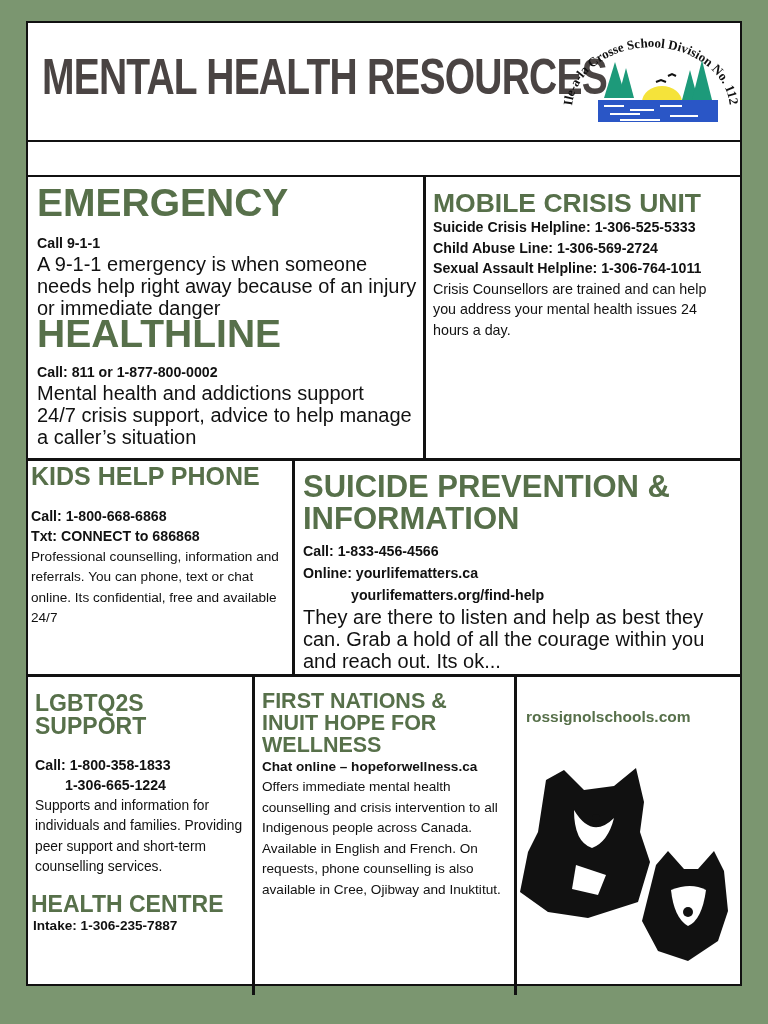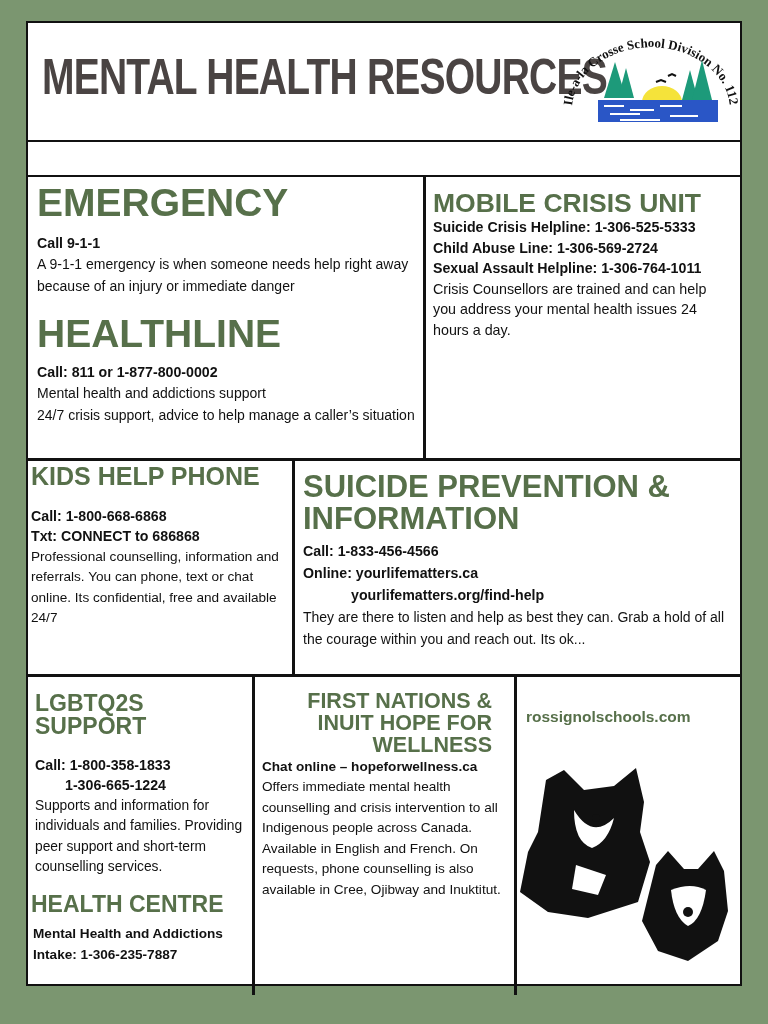--- a/index.html
+++ b/index.html
@@ -4,21 +4,21 @@
 <style>
   html, body { margin:0; padding:0; }
   body { width:768px; height:1024px; background:#7b9670; position:relative; overflow:hidden; font-family:"Liberation Sans", sans-serif; color:#111; }
   .box { position:absolute; background:#fff; border:2.5px solid #111; box-sizing:border-box; }
   .vline { position:absolute; width:3px; background:#111; }
   .hline { position:absolute; height:3px; background:#111; }
   .title { position:absolute; left:42px; top:52px; font-family:"Liberation Sans", sans-serif; font-weight:bold; font-size:50px; color:#4a4443; letter-spacing:-1px; transform:scaleX(0.78); transform-origin:left top; white-space:nowrap; line-height:1; }
   .h { color:#57704a; font-weight:bold; line-height:1.02; margin:0; }
   .cell { position:absolute; box-sizing:border-box; }
   .b { font-weight:bold; font-size:14.2px; line-height:20.5px; }
-  .t { font-size:14px; line-height:22px; }
+  .t { font-size:20px; line-height:22px; }
   .ind { padding-left:48px; }
   .logo { position:absolute; left:560px; top:32px; width:180px; height:100px; }
   .dogs { position:absolute; left:516px; top:740px; width:220px; height:230px; }
 </style>
 </head>
 <body>
 
 <div class="box" style="left:26px;top:21px;width:716px;height:122px;"></div>
 <div class="box" style="left:26px;top:140px;width:716px;height:38px;"></div>
 <div class="box" style="left:26px;top:175px;width:716px;height:811px;"></div>
@@ -84,26 +84,25 @@
 
 <div class="cell" style="left:35px;top:692px;width:215px;">
   <div class="h" style="font-size:23px;width:160px;">LGBTQ2S SUPPORT</div>
   <div class="b" style="margin-top:16px;">Call: 1-800-358-1833</div>
   <div class="b" style="padding-left:30px;">1-306-665-1224</div>
   <div class="t" style="font-size:13.8px;line-height:20.5px;">Supports and information for individuals and families. Providing peer support and short-term counselling services.</div>
 </div>
 
 <div class="cell" style="left:31px;top:893px;width:220px;">
   <div class="h" style="font-size:23px;">HEALTH CENTRE</div>
-  <div class="b" style="margin-top:8px;font-size:13.6px;padding-left:2px;">Mental Health and Addictions</div>
   <div class="b" style="font-size:13.6px;padding-left:2px;">Intake: 1-306-235-7887</div>
 </div>
 
 <div class="cell" style="left:262px;top:691px;width:248px;">
-  <div class="h" style="font-size:21.5px;width:230px;text-align:right;">FIRST NATIONS &amp; INUIT HOPE FOR WELLNESS</div>
+  <div class="h" style="font-size:21.5px;width:230px;">FIRST NATIONS &amp; INUIT HOPE FOR WELLNESS</div>
   <div class="b" style="font-size:13.6px;">Chat online – hopeforwellness.ca</div>
   <div class="t" style="font-size:13.6px;line-height:20.5px;">Offers immediate mental health counselling and crisis intervention to all Indigenous people across Canada. Available in English and French. On requests, phone counselling is also available in Cree, Ojibway and Inuktitut.</div>
 </div>
 
 <div class="cell" style="left:526px;top:708px;font-size:15.5px;font-weight:bold;color:#57704a;">rossignolschools.com</div>
 <svg class="dogs" viewBox="0 0 220 230">
   <g fill="#111">
     <path d="M30 40 l18 -10 l20 20 l30 -4 l22 -18 l8 34 l-4 30 l10 30 l-12 40 l-50 16 l-40 -6 l-28 -20 l8 -40 l10 -20 z"></path>
     <path d="M140 125 l12 -14 l16 18 l14 0 l16 -18 l10 20 l4 40 l-10 30 l-30 20 l-30 -10 l-16 -30 z"></path>
   </g>

